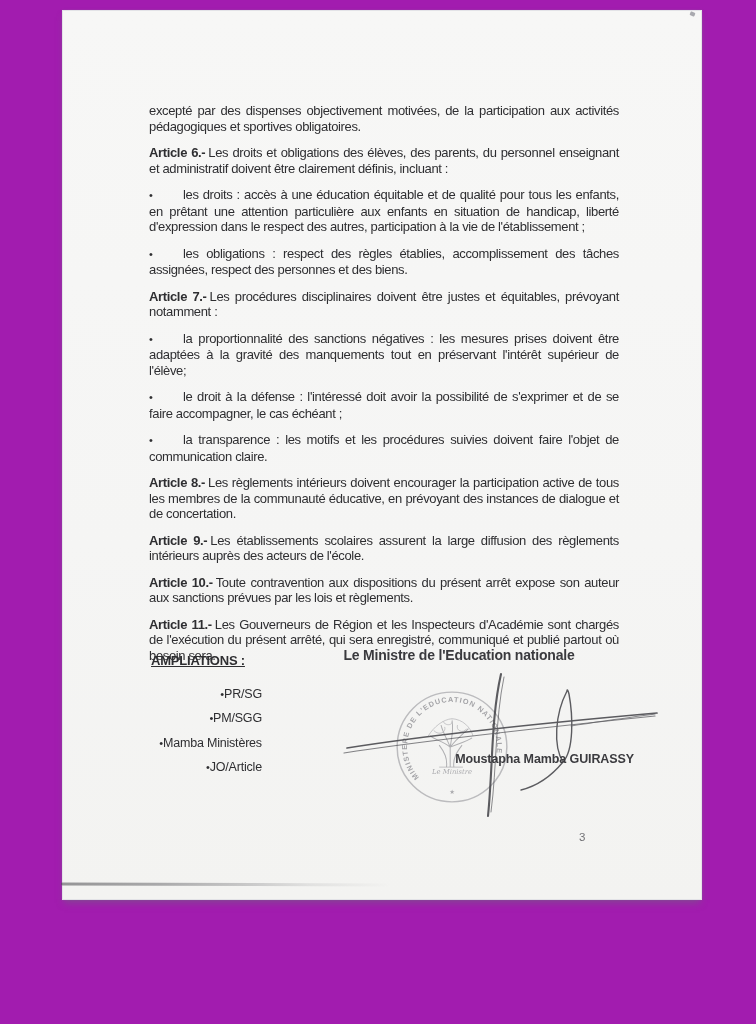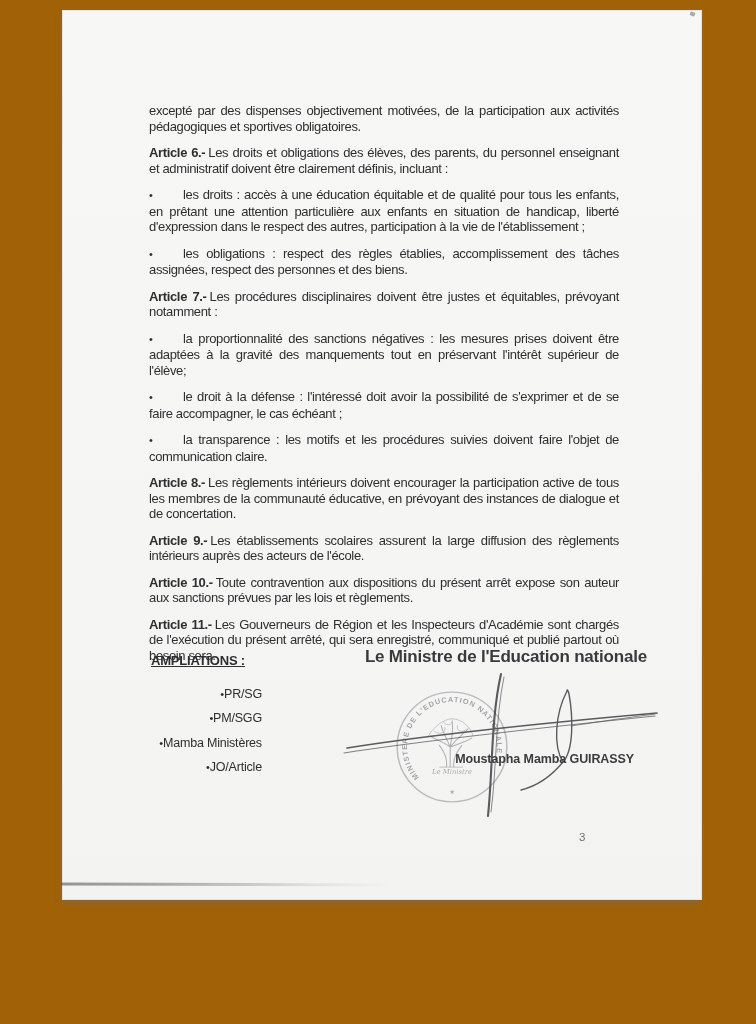--- a/index.html
+++ b/index.html
@@ -2,21 +2,21 @@
 <html><head>
 <meta charset="utf-8">
 <style>
   * { margin:0; padding:0; box-sizing:border-box; }
   html,body { width:756px; height:1024px; }
   body {
     font-family:"Liberation Sans","DejaVu Sans",sans-serif;
     background:#e8e8ed;
     overflow:hidden;
   }
-  .stage { position:relative; width:756px; height:1024px; background:#a16207; }
+  .stage { position:relative; width:756px; height:1024px; background:#a21caf; }
   .paper {
     position:absolute; left:62px; top:10px; width:640px; height:890px;
     background:linear-gradient(180deg,#f7f7f6 0%,#f5f5f4 60%,#f3f3f1 100%);
     border:1px solid #e3e3e7;
     box-shadow:0 5px 7px -2px rgba(105,105,122,.5), 0 0 2px rgba(140,140,155,.3);
   }
   .textblock {
     position:absolute; left:86px; top:92px; width:470px;
     font-size:13px; line-height:15.5px; letter-spacing:-0.35px;
     color:#2e2e31; text-align:justify;
@@ -29,22 +29,22 @@
     font-size:13px; font-weight:bold; letter-spacing:-0.2px;
     text-decoration:underline;
   }
   .ampliations ul { list-style:none; margin-top:14px;text-align:right; }
   .ampliations li {
     font-size:12.5px; line-height:24.3px; letter-spacing:-0.2px;
     white-space:nowrap;
   }
   .ampliations .dot { display:inline-block; width:12px; font-size:11px; }
   .sig-title {
-    position:absolute; left:264px; top:636px; width:320px;
-    text-align:right; font-size:17px; font-weight:bold;
+    position:absolute; left:236px; top:636px; width:320px;
+    text-align:center; font-size:14px; font-weight:bold;
     letter-spacing:-0.2px; color:#3a3a3e; white-space:nowrap;
   }
   .stamp { position:absolute; left:325px; top:672px; width:128px; height:128px; opacity:.78; }
   .sig-strokes { position:absolute; left:280px; top:655px; width:320px; height:160px; }
   .sig-name {
     position:absolute; left:251px; top:741px; width:320px;
     text-align:right; font-size:12.5px; font-weight:bold;
     letter-spacing:-0.1px; color:#3b3b3f; white-space:nowrap; z-index:5;
   }
   .page-number {

